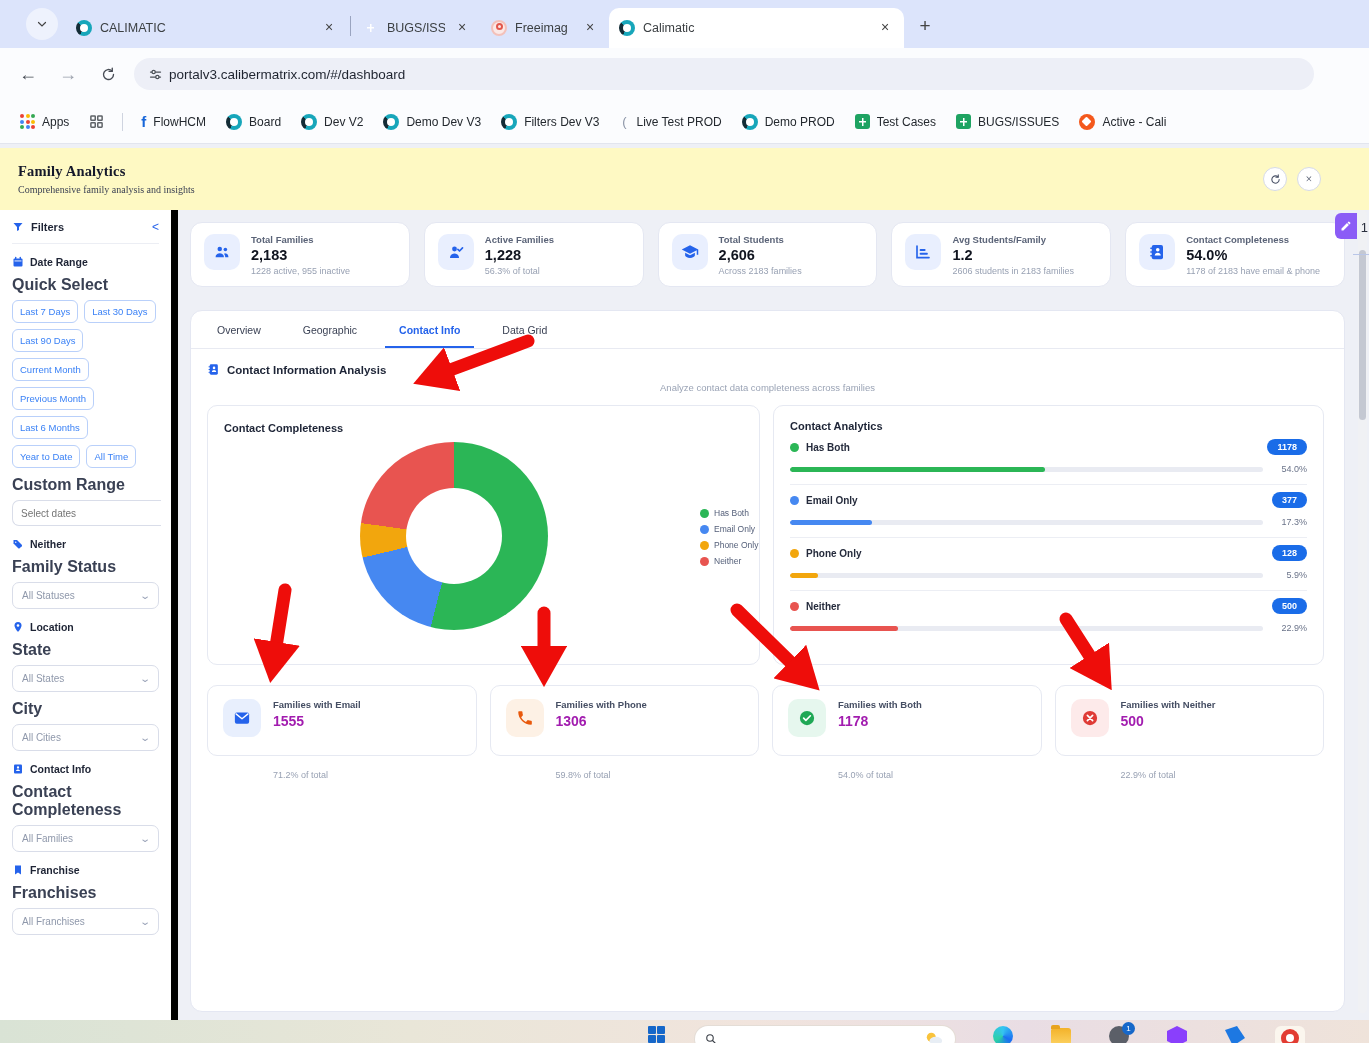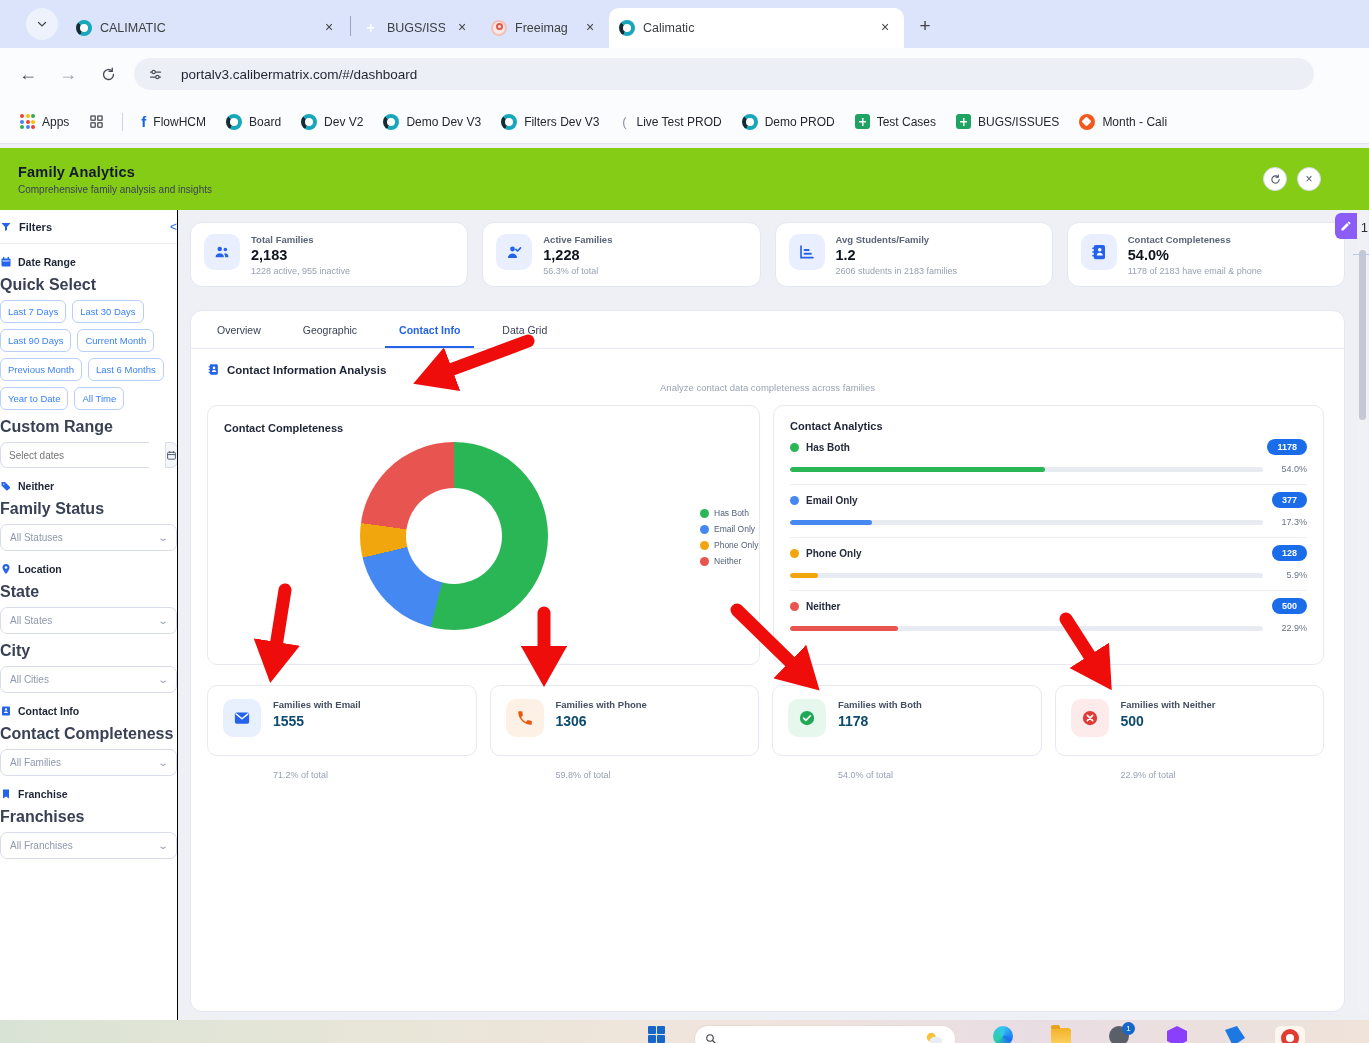--- a/index.html
+++ b/index.html
@@ -21,44 +21,44 @@
   .fav-cali .hole { position:absolute; left:4px; top:4px; width:8px; height:8px; border-radius:50%; background:#fff; }
   .fav-free { border-radius:50%; background:#fbe9e7; border:2px solid #f3c1ba; }
   .fav-free .hole { position:absolute; left:3px; top:1px; width:7px; height:7px; border-radius:50%; border:2px solid #e2574c; }
   .fav-paren { color:#8a93a6; font-size:13px; line-height:16px; text-align:center; width:10px; }
   .fav-dev { border-radius:50%; background:#f4581c; }
   .fav-dev .hole { position:absolute; left:4px; top:4.5px; width:7px; height:7px; background:#fff; transform:rotate(45deg); border-radius:1px; }
 
   .toolbar { height:52px; background:#fbfcfe; display:flex; align-items:center; padding:0 14px; }
   .nav-btn { width:28px; height:28px; display:flex; align-items:center; justify-content:center; font-size:18px; color:#474c55; margin-right:12px; border-radius:50%; }
   .nav-btn.fwd { color:#9aa0ac; }
-  .urlbar { flex:1; max-width:1180px; height:32px; background:#edeff7; border-radius:16px; display:flex; align-items:center; padding:0 14px; gap:18px; }
+  .urlbar { flex:1; max-width:1180px; height:32px; background:#edeff7; border-radius:16px; display:flex; align-items:center; padding:0 14px; gap:6px; }
   .urlbar .url-text { font-size:13.5px; color:#1f2430; }
 
   .bookmarks { height:44px; background:#fbfcfe; border-bottom:1px solid #e2e5ee; display:flex; align-items:center; padding:0 12px; gap:4px; }
   .bm { display:flex; align-items:center; gap:7px; font-size:12px; color:#24292f; padding:5px 8px; border-radius:8px; white-space:nowrap; }
   .bm-sep { width:1px; height:18px; background:#cfd4e0; margin:0 6px; }
   .apps-grid { display:grid; grid-template-columns:repeat(3,4px); grid-gap:1.5px; }
   .apps-grid i { width:4px; height:4px; border-radius:50%; }
   .fav-sheets { width:15px; height:15px; border-radius:3px; background:#1ea362; position:relative; }
   .fav-sheets i { position:absolute; left:4px; top:3.5px; width:7px; height:8px; background:
       linear-gradient(#fff,#fff) 0 3px/7px 1.5px no-repeat,
       linear-gradient(#fff,#fff) 3px 0/1.5px 8px no-repeat; }
   .fav-f { color:#1766d9; font-weight:bold; font-size:15px; }
 
   
   .app { position:absolute; top:148px; left:0; right:0; bottom:23px; background:#eef0f6; overflow:hidden; }
-  .page-header { height:62px; background:#84cc16; display:flex; align-items:center; padding:0 18px; }
+  .page-header { height:62px; background:#fef9c3; display:flex; align-items:center; padding:0 18px;font-family:Liberation Serif, serif; }
   .page-header h1 { font-size:14.5px; color:#15192b; letter-spacing:.2px; }
   .page-header .sub { font-size:10px; color:#3c4254; margin-top:4px; }
   .hdr-actions { margin-left:auto; display:flex; gap:10px; margin-right:30px; }
   .round-btn { width:24px; height:24px; border-radius:50%; border:1px solid #d6dae6; background:#fff; display:flex; align-items:center; justify-content:center; color:#4b5368; font-size:12px; }
 
   
-  .sidebar { position:absolute; top:62px; left:0; width:178px; bottom:0; background:#fff; border-right:1px solid #000000; padding:10px 0; overflow:hidden; }
+  .sidebar { position:absolute; top:62px; left:0; width:178px; bottom:0; background:#fff; border-right:7px solid #000000; padding:10px 12px; overflow:hidden; }
   .sb-head { display:flex; align-items:center; gap:7px; padding-bottom:9px; border-bottom:1px solid #eceef4; margin-bottom:10px; }
   .sb-head .t { font-size:11px; font-weight:bold; color:#1e2435; flex:1; }
   .sb-head .collapse { color:#2563eb; font-size:12px; }
   .sb-sec { display:flex; align-items:center; gap:6px; font-size:10.5px; font-weight:bold; color:#1e2435; margin:12px 0 8px; }
   .sb-label { font-size:16px; font-weight:bold; color:#3a4154; margin:8px 0 6px; }
   .qs-wrap { display:flex; flex-wrap:wrap; gap:6px; }
   .qs-btn { font-size:9.5px; color:#3b82f6; border:1px solid #b9d0fa; background:#fff; border-radius:6px; padding:5px 7px; white-space:nowrap; }
   .date-row { display:flex; gap:16px; margin-top:2px; }
   .date-input { flex:1; height:26px; border:1px solid #d9dde9; border-right:none; border-radius:7px 0 0 7px; font-size:10px; color:#9aa3b5; padding:0 8px; font-family:"Liberation Sans",sans-serif; }
   .date-btn { width:26px; height:26px; border:1px solid #d9dde9; border-radius:0 7px 7px 0; background:#f4f6fa; display:flex; align-items:center; justify-content:center; }
@@ -102,21 +102,21 @@
   .stat-barline { display:flex; align-items:center; gap:10px; margin-top:9px; }
   .track { flex:1; height:5px; border-radius:3px; background:#e9ebf2; overflow:hidden; }
   .fill { height:100%; border-radius:3px; }
   .stat-pct { font-size:9px; color:#6a7389; width:34px; text-align:right; }
   .stat-div { border-bottom:1px solid #eceef4; margin:10px 0 0; }
 
   .cards-row { display:flex; gap:13px; padding:20px 20px 0 16px; }
   .scard { flex:1; background:#fff; border:1px solid #e6e9f2; border-radius:10px; padding:13px 15px; display:flex; gap:12px; height:71px; }
   .scard .icobox { width:38px; height:38px; border-radius:10px; display:flex; align-items:center; justify-content:center; flex:none; }
   .scard .lbl { font-size:9.5px; font-weight:bold; color:#454e63; }
-  .scard .val { font-size:14px; font-weight:bold; color:#0c4a6e; margin:3px 0 4px; }
+  .scard .val { font-size:14px; font-weight:bold; color:#a21caf; margin:3px 0 4px; }
   .scard .sub { font-size:9px; color:#98a1b3;margin-top:41px; }
   .ico-blue-bg { background:#e8effd; } .ico-orange-bg { background:#fdf1e5; }
   .ico-green-bg { background:#e6f7ee; } .ico-red-bg { background:#fdeaea; }
 
   
   .float-edit { position:absolute; top:213px; right:12px; width:22px; height:26px; border-radius:6px 0 0 6px; background:#8b5cf6; display:flex; align-items:center; justify-content:center; z-index:30; }
   .float-num { position:absolute; top:220px; right:1px; font-size:13px; color:#2a2f3e; z-index:30; }
   .cut-line { position:absolute; top:254px; right:0; width:16px; border-top:1px solid #b9c6e8; z-index:30; }
   .scrollbar { position:absolute; top:210px; right:2px; width:9px; bottom:30px; background:#f0f1f4; border-radius:5px; z-index:20; }
   .scroll-thumb { position:absolute; top:40px; left:1px; width:7px; height:170px; background:#c4c8d2; border-radius:4px; }
@@ -276,21 +276,21 @@
   <div class="bm">
       <span class="fav-sheets">
         <i></i>
       </span>
       <span>BUGS/ISSUES</span>
     </div>
   <div class="bm">
       <span class="favicon fav-dev">
         <i class="hole"></i>
       </span>
-      <span>Month - Cali</span>
+      <span>Active - Cali</span>
     </div>
 </div>
 
 <div class="app">
   <div class="page-header">
     <div>
       <h1>Family Analytics</h1>
       <div class="sub">Comprehensive family analysis and insights</div>
     </div>
     <div class="hdr-actions">
@@ -432,20 +432,33 @@
                 <circle cx="10" cy="8" r="3.2"></circle>
                 <path d="M4 19.5c0-3.3 2.7-5.4 6-5.4s6 2.1 6 5.4v.5H4z"></path>
               </g>
               <path d="M14.5 8.5l2.2 2.2 4-4.2" fill="none" stroke="#2563eb" stroke-width="2.2" stroke-linecap="round" stroke-linejoin="round"></path>
             </svg>
           </div>
         <div>
             <div class="lbl">Active Families</div>
             <div class="val">1,228</div>
             <div class="sub">56.3% of total</div>
+          </div>
+      </div>
+      <div class="kpi">
+        <div class="icobox">
+            <svg class="mini" width="18" height="18" viewBox="0 0 24 24">
+              <path d="M12 3L1 8.6l11 5.6 9-4.6v6.2h2V8.6z" fill="#2563eb"></path>
+              <path d="M5.5 13.1v3.7c0 1.5 2.9 3.2 6.5 3.2s6.5-1.7 6.5-3.2v-3.7L12 16.4z" fill="#2563eb"></path>
+            </svg>
+          </div>
+        <div>
+            <div class="lbl">Total Students</div>
+            <div class="val">2,606</div>
+            <div class="sub">Across 2183 families</div>
           </div>
       </div>
       <div class="kpi">
         <div class="icobox">
             <svg class="mini" width="18" height="18" viewBox="0 0 24 24">
               <path d="M4 4v15.5h16" fill="none" stroke="#2563eb" stroke-width="2.2" stroke-linecap="round"></path>
               <rect x="7.5" y="8" width="8" height="2.6" rx="1.2" fill="#2563eb"></rect>
               <rect x="7.5" y="13" width="11" height="2.6" rx="1.2" fill="#2563eb"></rect>
             </svg>
           </div>

